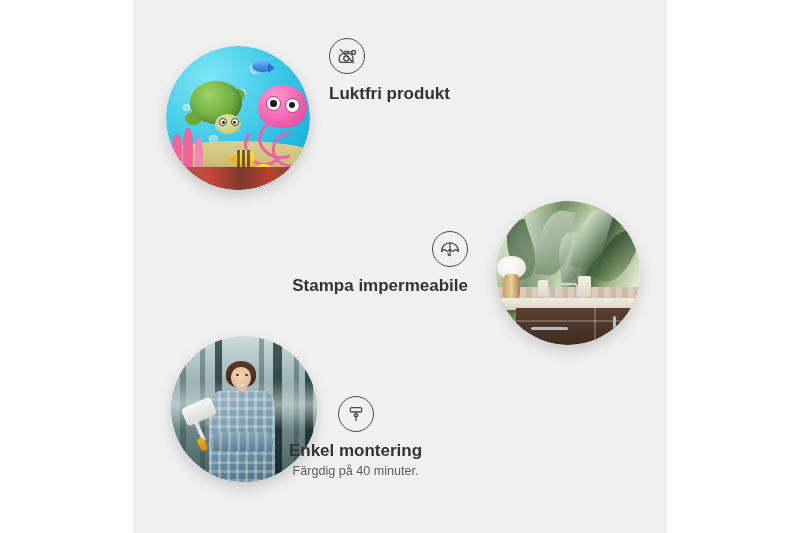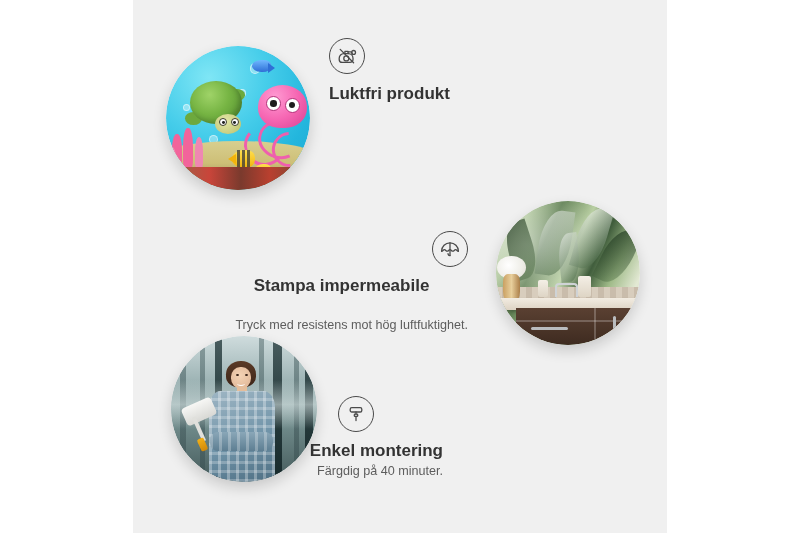--- a/index.html
+++ b/index.html
@@ -251,24 +251,24 @@
   }
 
   
   #feature-odourless { left: 329px; top: 38px; width: 300px; }
   #feature-odourless .icon-circle { margin-bottom: 9px; }
   #feature-odourless .feat-title { margin-bottom: 4px; }
 
   
   #feature-waterproof { left: 215px; top: 231px; width: 253px; text-align: right; }
   #feature-waterproof .icon-wrap { display:flex; justify-content:flex-end; margin-bottom: 8px; }
-  #feature-waterproof .feat-title { margin-bottom: 21px; text-align: center; }
-
-  
-  #feature-easy { left: 268px; top: 396px; width: 175px; text-align: right; }
+  #feature-waterproof .feat-title { margin-bottom: 3px; }
+
+  
+  #feature-easy { left: 268px; top: 396px; width: 175px; text-align: center; }
   #feature-easy .icon-wrap { display:flex; justify-content:center; margin-bottom: 8px; }
   #feature-easy .feat-title { margin-bottom: 2px; }
 </style>
 </head>
 <body>
 
 <div id="stage">
 
   <div id="panel"></div>
 
@@ -396,21 +396,20 @@
       <div class="icon-circle">
         <svg width="24" height="24" viewBox="0 0 24 24" fill="none" stroke="#4a4a4a" stroke-width="1.3" stroke-linecap="round" stroke-linejoin="round">
           <path d="M3.6 14.2 a8.4 8.4 0 0 1 16.8 0"></path>
           <path d="M3.6 14.2 c1.4 0 1.4 -1.5 2.8 -1.5 s1.4 1.5 2.8 1.5 s1.4 -1.5 2.8 -1.5 s1.4 1.5 2.8 1.5 s1.4 -1.5 2.8 -1.5 s1.4 1.5 2.8 1.5"></path>
           <line x1="12" y1="5.8" x2="12" y2="18.6"></line>
           <path d="M12 18.6 a2 2 0 0 1 -2 -2"></path>
         </svg>
       </div>
     </div>
     <p class="feat-title">Stampa impermeabile</p>
-    <p class="feat-desc">Tryck med resistens mot hög luftfuktighet.</p>
   </div>
 
   <div class="feature" id="feature-easy">
     <div class="icon-wrap">
       <div class="icon-circle">
         <svg width="24" height="24" viewBox="0 0 24 24" fill="none" stroke="#4a4a4a" stroke-width="1.3" stroke-linecap="round" stroke-linejoin="round">
           <rect x="6.2" y="5.6" width="11.6" height="4.4" rx="1.6"></rect>
           <path d="M12 10 v2.2"></path>
           <rect x="10.3" y="12.2" width="3.4" height="2.2" rx="0.7"></rect>
           <path d="M12 14.4 v4.2"></path>

